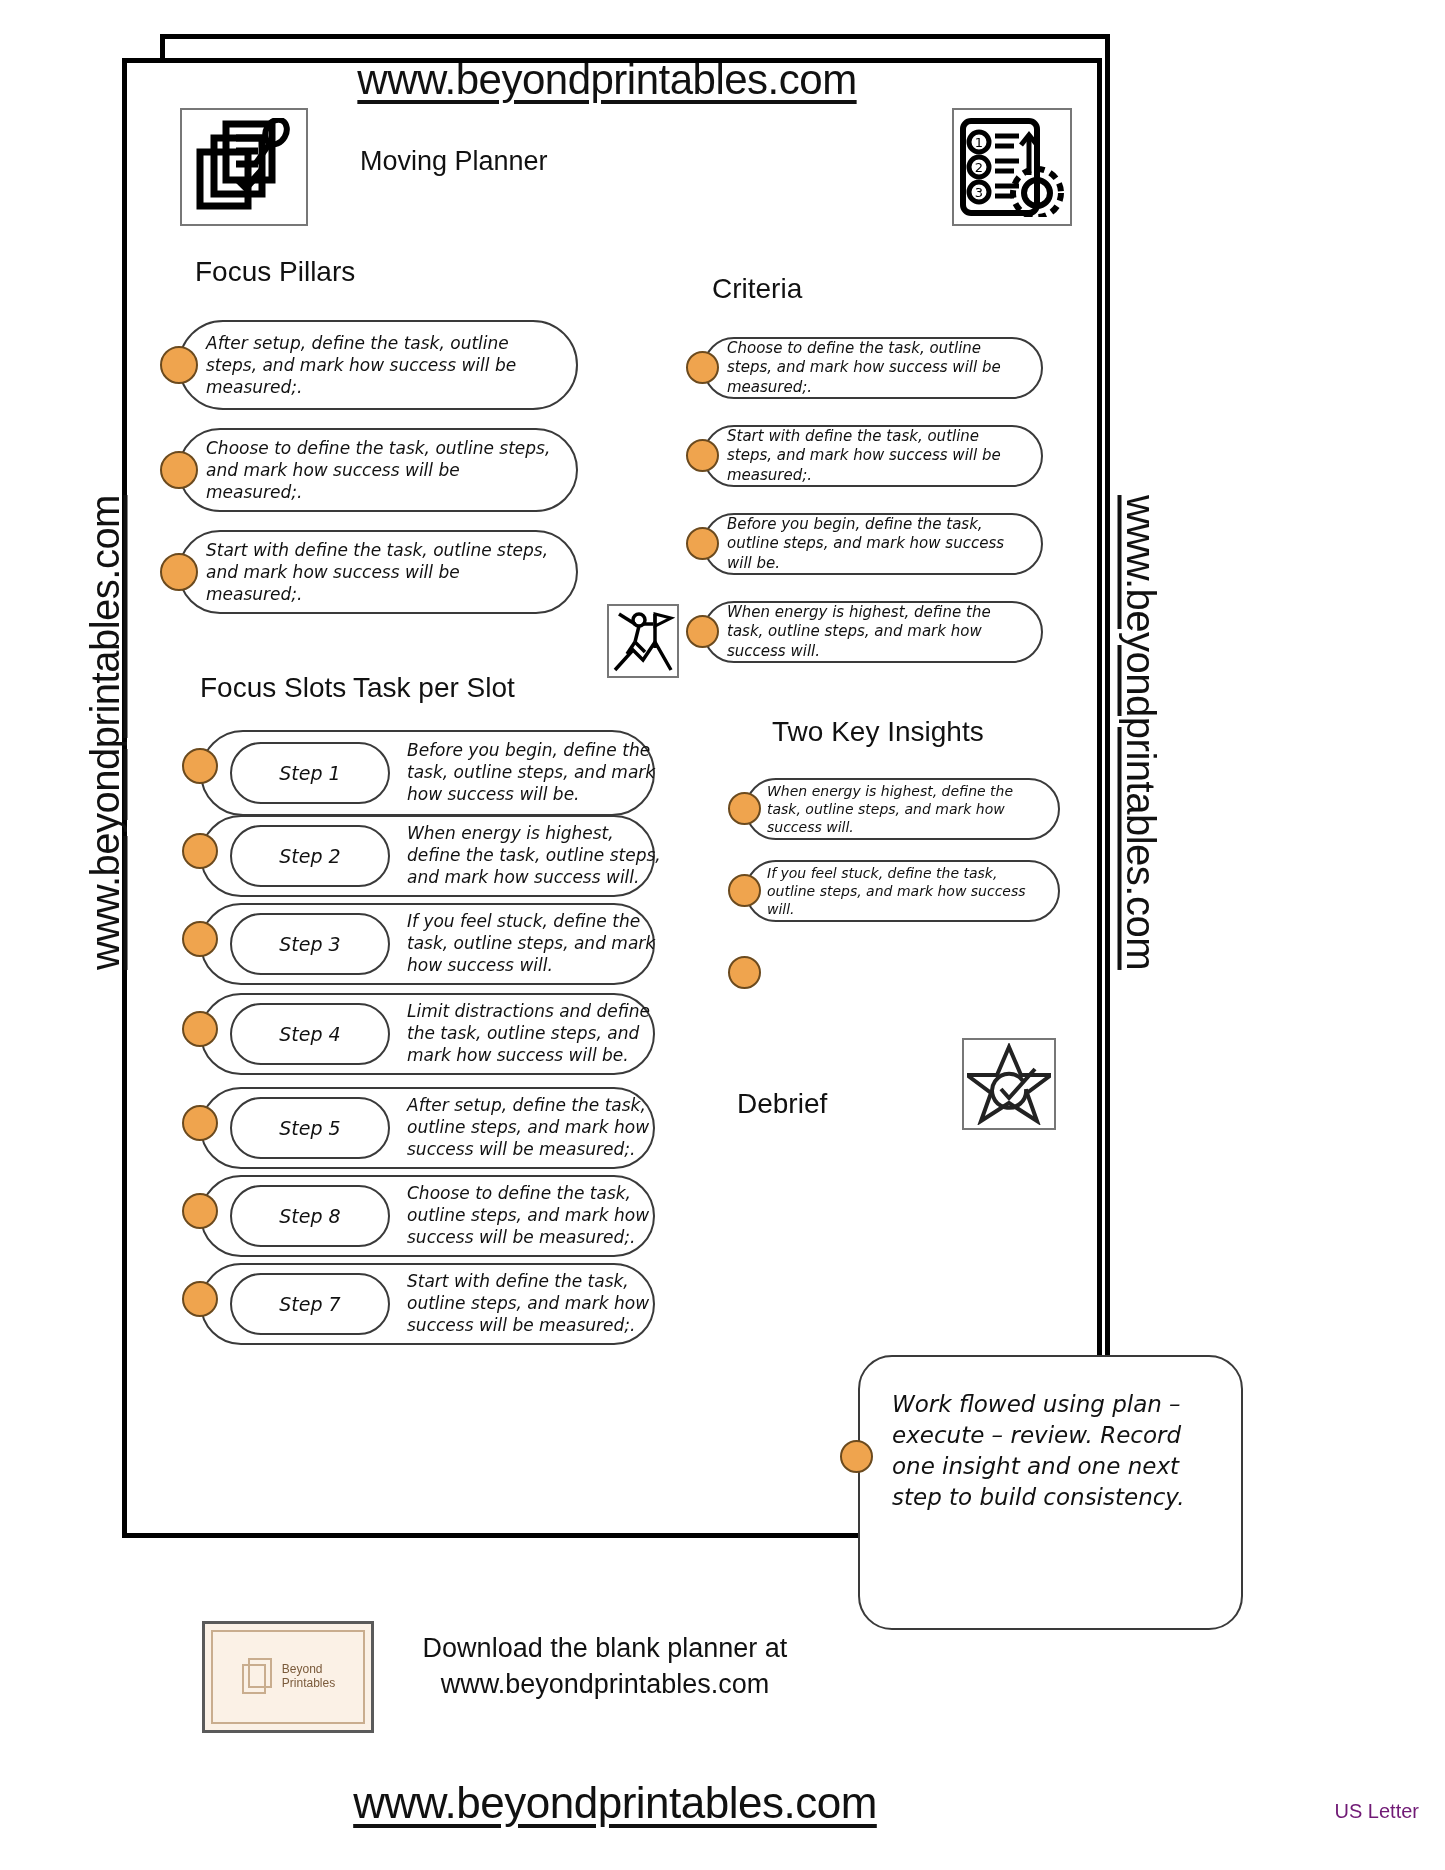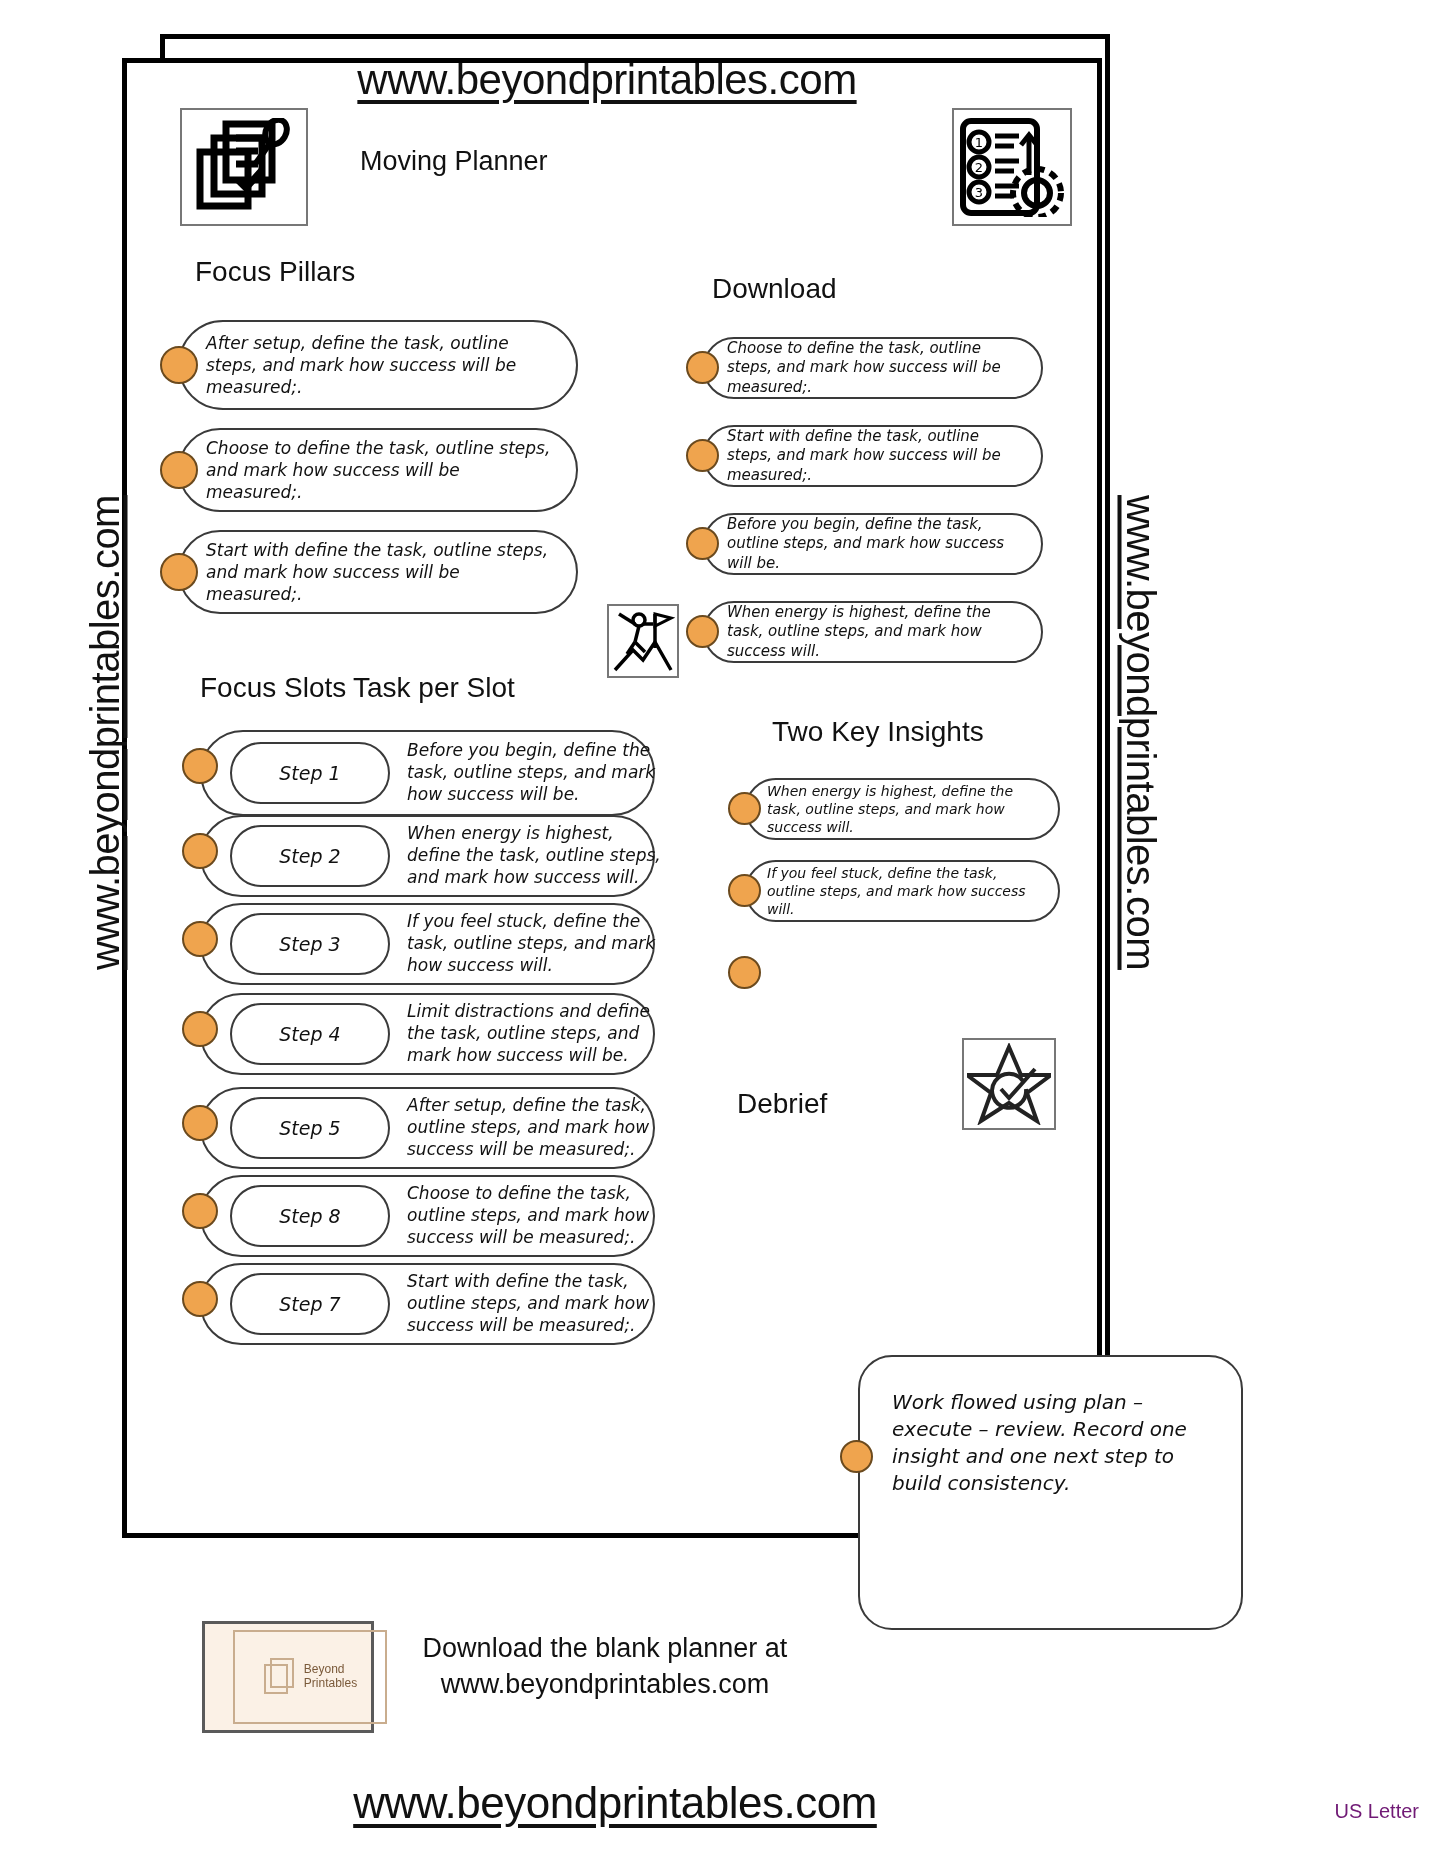--- a/index.html
+++ b/index.html
@@ -101,32 +101,32 @@
   }
 
   
   .debrief-box{
     position:absolute;left:858px;top:1355px;width:385px;height:275px;
     box-sizing:border-box;border:2px solid #3a3a3a;border-radius:34px;background:#fff;
   }
   .debrief-txt{
     position:absolute;left:32px;top:32px;width:310px;
     font-family:"DejaVu Sans", sans-serif;
-    font-style:italic;font-size:20px;line-height:1.35;color:#111;
+    font-style:italic;font-size:23px;line-height:1.35;color:#111;
   }
 
   
   .logo-badge{
     position:absolute;left:202px;top:1621px;width:172px;height:112px;
     box-sizing:border-box;border:3px solid #5a5a5a;background:#fbf1e6;
     padding:6px;
   }
   .logo-inner{
     width:100%;height:100%;box-sizing:border-box;border:2px solid #c9ad8e;
-    display:flex;align-items:center;justify-content:center;gap:7px;margin-left:22px;
+    display:flex;align-items:center;justify-content:center;gap:7px;
   }
   .logo-text{
     font-size:12px;line-height:1.15;color:#7a5a3a;text-align:left;
   }
   .dl-note{
     position:absolute;left:390px;top:1630px;width:430px;text-align:center;
     font-size:27px;line-height:1.35;color:#111;
   }
   .site-bottom{
     position:absolute;left:0;top:1778px;width:1230px;text-align:center;
@@ -199,21 +199,21 @@
   <div class="pill" style="left:178px;top:428px;width:400px;height:84px;">
     <div class="pill-txt">Choose to define the task, outline steps, and mark how success will be measured;.</div>
   </div>
   <div class="dot" style="left:160px;top:451px;width:38px;height:38px;"></div>
 
   <div class="pill" style="left:178px;top:530px;width:400px;height:84px;">
     <div class="pill-txt">Start with define the task, outline steps, and mark how success will be measured;.</div>
   </div>
   <div class="dot" style="left:160px;top:553px;width:38px;height:38px;"></div>
 
-  <div class="sec-head" style="left:712px;top:273px;">Download</div>
+  <div class="sec-head" style="left:712px;top:273px;">Criteria</div>
 
   <div class="pill" style="left:703px;top:337px;width:340px;height:62px;">
     <div class="pill-txt" style="font-size:15px;padding:0 14px 0 22px;">Choose to define the task, outline steps, and mark how success will be measured;.</div>
   </div>
   <div class="dot" style="left:686px;top:351px;width:33px;height:33px;"></div>
 
   <div class="pill" style="left:703px;top:425px;width:340px;height:62px;">
     <div class="pill-txt" style="font-size:15px;padding:0 14px 0 22px;">Start with define the task, outline steps, and mark how success will be measured;.</div>
   </div>
   <div class="dot" style="left:686px;top:439px;width:33px;height:33px;"></div>

